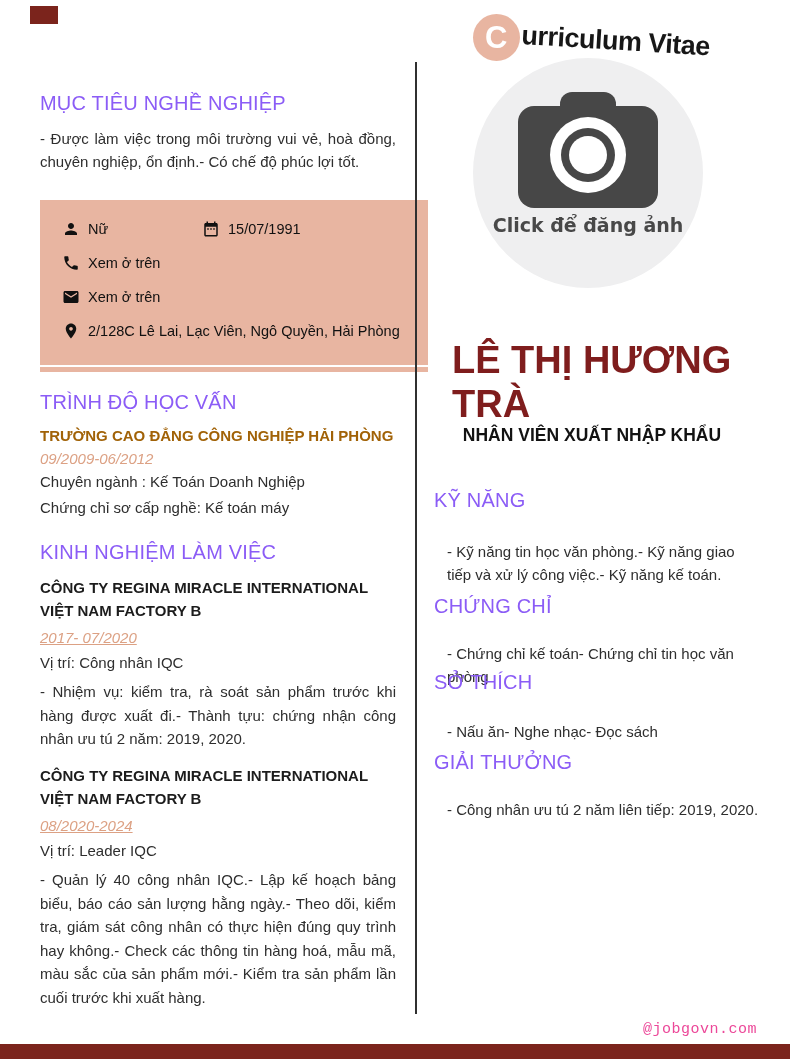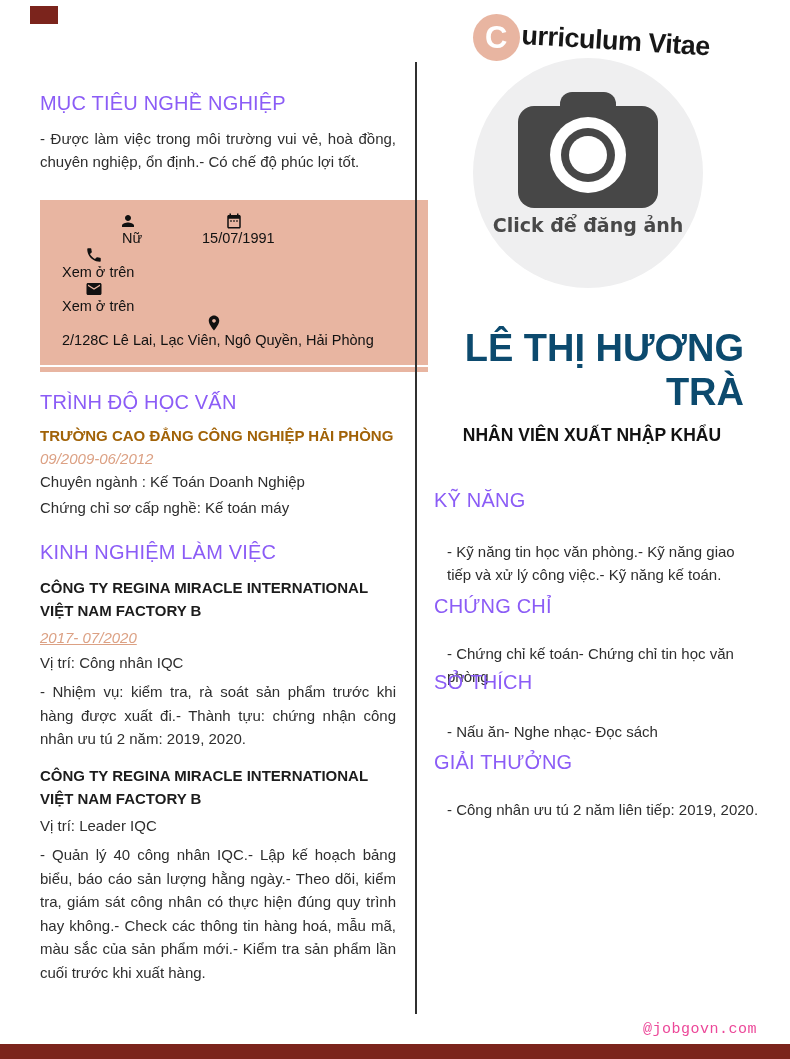--- a/index.html
+++ b/index.html
@@ -19,38 +19,38 @@
   .sec{position:absolute;margin:0;font-size:20px;font-weight:400;color:#8b5cf6;white-space:nowrap;letter-spacing:0.2px;}
   .body-text{position:absolute;margin:0;font-size:15px;line-height:23px;color:#2e2e2e;}
   .just{text-align:justify;}
   .bold-line{font-weight:700;color:#a16207;}
   .date{font-style:italic;color:#dca184;}
 
   .info-box{position:absolute;left:40px;top:200px;width:388px;height:172px;background:#e8b5a1;
             box-sizing:border-box;padding:18px 0 0 22px;z-index:1;}
   .info-box::after{content:"";position:absolute;left:0;right:0;bottom:5px;height:2px;background:#ffffff;}
   .info-row{display:flex;align-items:center;height:21px;margin-bottom:13px;font-size:14.5px;color:#111111;}
-  .info-item{display:flex;align-items:center;flex-direction:column;}
+  .info-item{display:flex;align-items:center;}
   .info-item.first{width:140px;}
   .icon{display:inline-flex;width:18px;height:18px;margin-right:8px;color:#111111;flex:none;}
   .icon svg{width:100%;height:100%;}
 
   .job{position:absolute;left:40px;width:356px;}
   .job p{margin:0;}
   .job .company{font-size:15px;line-height:23px;font-weight:700;color:#1c1c1c;margin-bottom:4px;}
   .job .jdate{font-size:15px;line-height:23px;margin-bottom:2px;text-decoration:underline;}
   .job .pos{font-size:15px;line-height:23px;margin-bottom:6px;}
   .job .desc{font-size:15px;line-height:23.5px;}
 
   
   .photo{position:absolute;left:473px;top:58px;width:230px;height:230px;border-radius:50%;background:#efeff0;
          display:flex;flex-direction:column;align-items:center;cursor:pointer;z-index:1;}
   .photo-caption{font-size:19px;color:#484848;margin-top:4px;font-family:"DejaVu Sans",sans-serif;font-weight:bold;}
-  .cv-name{position:absolute;left:440px;top:326px;width:304px;margin:0;text-align:right;
-           font-size:38px;line-height:44px;font-weight:800;color:#0c4a6e;letter-spacing:0;}
+  .cv-name{position:absolute;left:440px;top:326px;width:304px;margin:12px;text-align:left;
+           font-size:38px;line-height:44px;font-weight:800;color:#7f1d1d;letter-spacing:0;}
   .cv-title{position:absolute;left:434px;top:425px;width:316px;margin:0;text-align:center;
             font-size:17.5px;font-weight:700;color:#121212;}
   .rtext{position:absolute;left:434px;width:314px;margin:13px;font-size:15px;line-height:23px;color:#2e2e2e;}
 
   
   .watermark{position:absolute;right:33px;top:1021px;font-family:"Liberation Mono","DejaVu Sans Mono",monospace;
              font-size:15px;color:#ec4899;letter-spacing:0.5px;}
   .footer-bar{position:absolute;left:0;top:1044px;width:790px;height:15px;background:#7b241c;}
 </style>
 </head>
@@ -130,20 +130,21 @@
 
   <div class="job" style="top:576px">
     <p class="company">CÔNG TY REGINA MIRACLE INTERNATIONAL VIỆT NAM FACTORY B</p>
     <p class="jdate date">2017- 07/2020</p>
     <p class="pos">Vị trí: Công nhân IQC</p>
     <p class="desc just">- Nhiệm vụ: kiểm tra, rà soát sản phẩm trước khi hàng được xuất đi.- Thành tựu: chứng nhận công nhân ưu tú 2 năm: 2019, 2020.</p>
   </div>
 
   <div class="job" style="top:764px">
     <p class="company">CÔNG TY REGINA MIRACLE INTERNATIONAL VIỆT NAM FACTORY B</p>
+    <p class="jdate date">08/2020-2024</p>
     <p class="pos">Vị trí: Leader IQC</p>
     <p class="desc just">- Quản lý 40 công nhân IQC.- Lập kế hoạch bảng biểu, báo cáo sản lượng hằng ngày.- Theo dõi, kiểm tra, giám sát công nhân có thực hiện đúng quy trình hay không.- Check các thông tin hàng hoá, mẫu mã, màu sắc của sản phẩm mới.- Kiểm tra sản phẩm lần cuối trước khi xuất hàng.</p>
   </div>
 
   <div class="photo">
     <svg width="140" height="118" viewBox="0 0 140 118" style="margin-top:34px">
       <rect x="42" y="0" width="56" height="34" rx="12" fill="#474747"></rect>
       <rect x="0" y="14" width="140" height="102" rx="16" fill="#474747"></rect>
       <circle cx="70" cy="63" r="38" fill="#ffffff"></circle>
       <circle cx="70" cy="63" r="27" fill="#474747"></circle>

